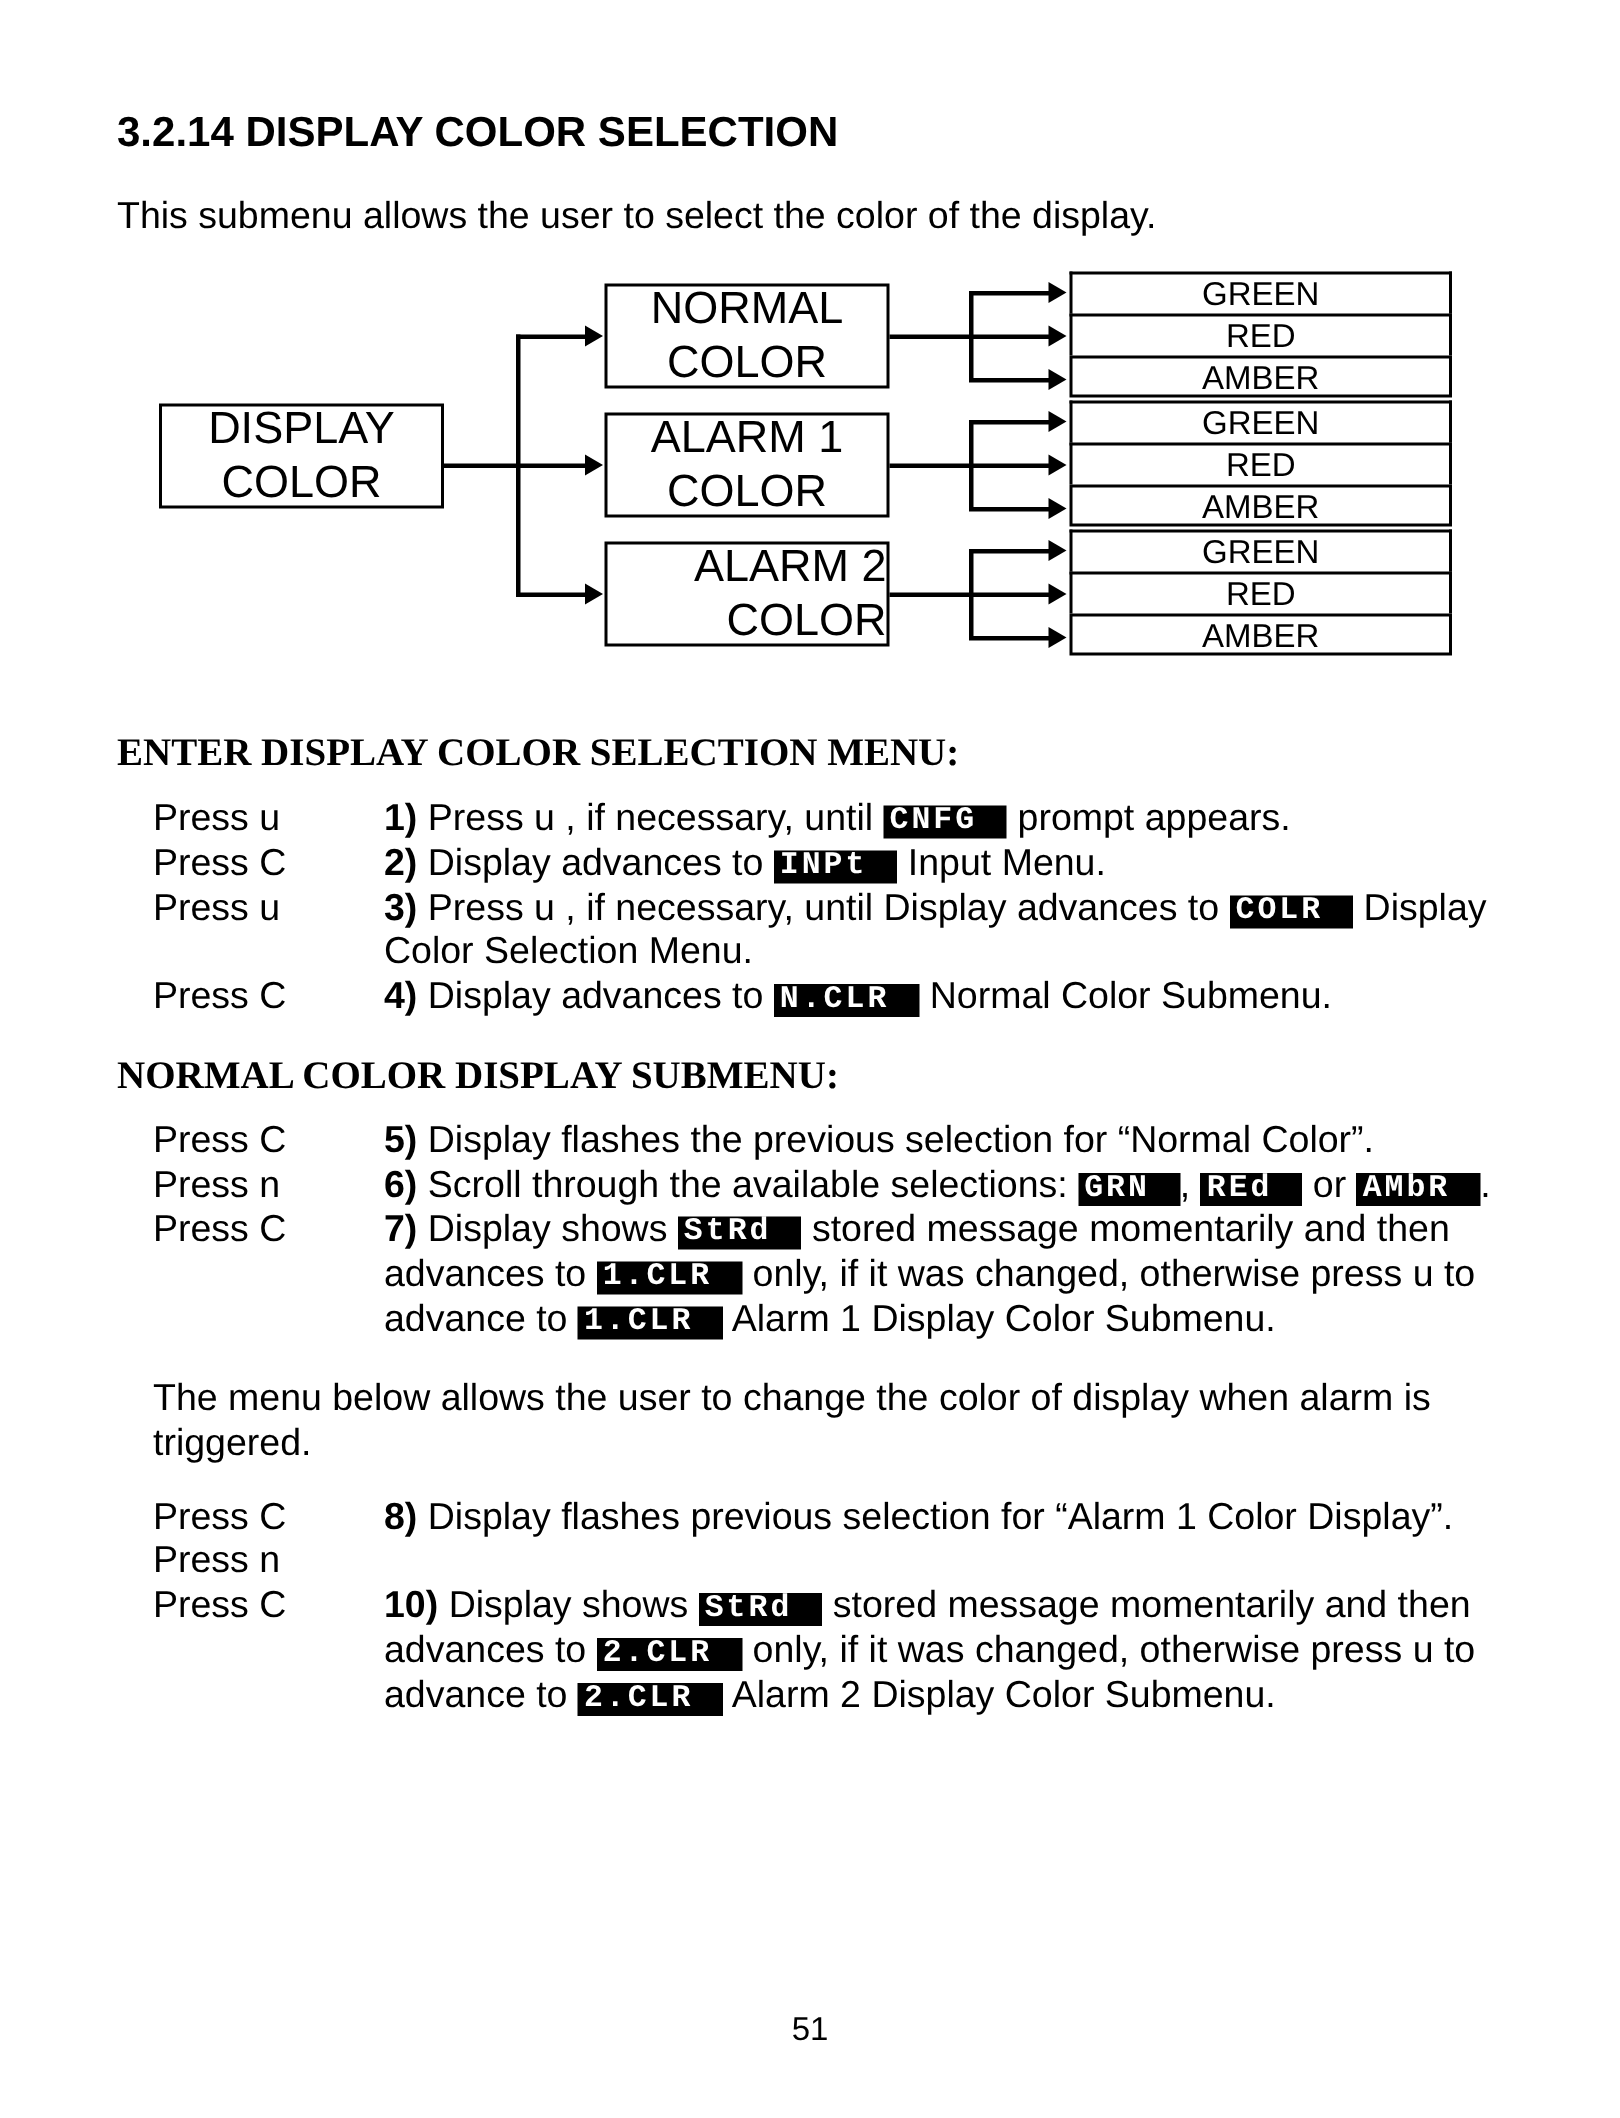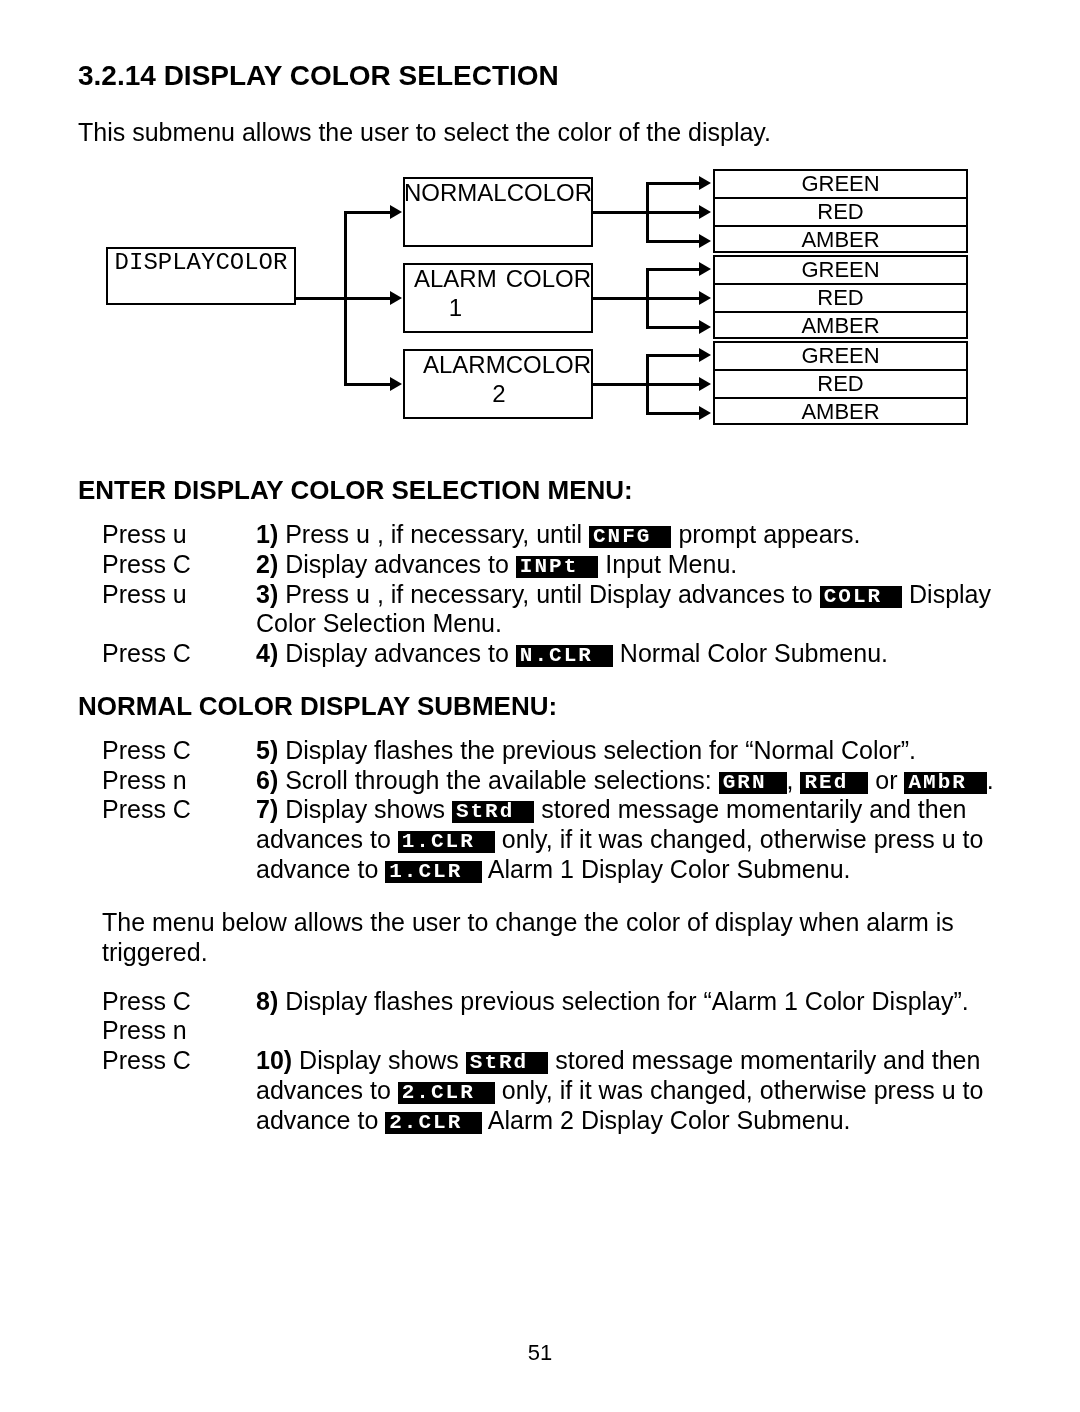--- a/index.html
+++ b/index.html
@@ -12,50 +12,49 @@
     font-family: Arial, Helvetica, sans-serif;
     color: #000;
   }
   .page {
     padding: 60px 78px 0 78px;
     box-sizing: border-box;
   }
   .section-title {
     font-size: 28px;
     font-weight: bold;
-    margin: 0 0 26px 0;
+    margin: 12px 0 26px 0;
   }
   .intro {
     font-size: 25px;
     margin: 0 0 22px 0;
   }
   
   .flowchart {
     position: relative;
     height: 290px;
     margin: 0 0 8px 0;
   }
   .box {
     position: absolute;
     border: 2.5px solid #000;
     background: #fff;
     text-align: center;
-    font-size: 24px;
+    font-size: 30px;
     line-height: 1.2;
     display: flex;
-    flex-direction: row;
+    flex-direction: column;
     justify-content: center;
     box-sizing: border-box;
   }
   .root-box {
     left: 28px;
-    top: 78px;
+    top: 88px;
     width: 190px;
-    height: 58px;
-    font-family: Liberation Mono, monospace;
+    height: 70px;
   }
   .mid-box {
     left: 325px;
     width: 190px;
     height: 70px;
   }
   .mid1 { top: 8px; }
   .mid2 { top: 94px; }
   .mid3 { top: 180px; text-align: right; }
   .opt-group {
@@ -94,20 +93,21 @@
   .fig-caption {
     text-align: center;
     font-size: 26px;
     font-weight: bold;
     margin: 0 0 26px 0;
   }
   .subhead {
     font-size: 26px;
     font-weight: bold;
     margin: 16px 0 14px 0;
+    font-family: Liberation Serif, serif;
   }
   .steps {
     margin: 0 0 22px 24px;
   }
   .step-row {
     display: flex;
     font-size: 25px;
     line-height: 1.19;
   }
   .step-key {

